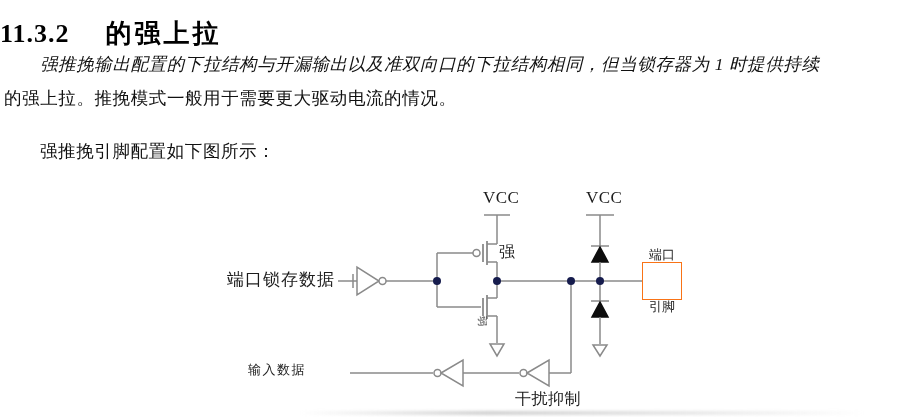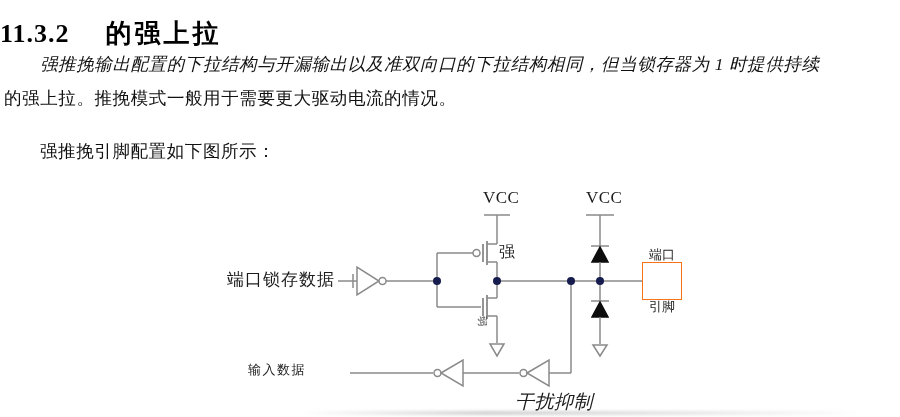--- a/index.html
+++ b/index.html
@@ -21,21 +21,21 @@
   .diagram{position:absolute;left:0;top:0;width:900px;height:417px;}
   svg{position:absolute;left:0;top:0;}
 
   .dlabel{position:absolute;white-space:nowrap;color:var(--ink);}
   .lbl-port-latch{left:227px;top:268px;font-size:17px;letter-spacing:1px;}
   .lbl-input-data{left:248px;top:361px;font-size:13px;letter-spacing:1.5px;}
   .lbl-vcc-left{left:483px;top:188px;font-size:17px;letter-spacing:0.5px;}
   .lbl-vcc-right{left:586px;top:188px;font-size:17px;letter-spacing:0.5px;}
   .lbl-strong{left:499px;top:242px;font-size:16px;}
   .lbl-weak{left:477px;top:314px;font-size:10px;transform:rotate(90deg);color:#333;}
-  .lbl-interf{left:515px;top:389px;font-size:19px;letter-spacing:0.5px;font-style:italic;}
+  .lbl-interf{left:515px;top:389px;font-size:16px;letter-spacing:0.5px;}
 
   .pin-box{position:absolute;left:642px;top:262px;width:40px;height:38px;border:1px solid #f97316;background:#fff;
            display:flex;flex-direction:column;align-items:center;justify-content:center;font-size:13px;line-height:16px;color:#222;gap:36px;}
 
   .bottom-smudge{position:absolute;left:300px;top:411px;width:565px;height:4px;
                  background:linear-gradient(90deg,rgba(180,180,180,0),rgba(170,170,170,.55),rgba(180,180,180,.35),rgba(190,190,190,0));
                  filter:blur(1.5px);}
 </style>
 </head>
 <body>

